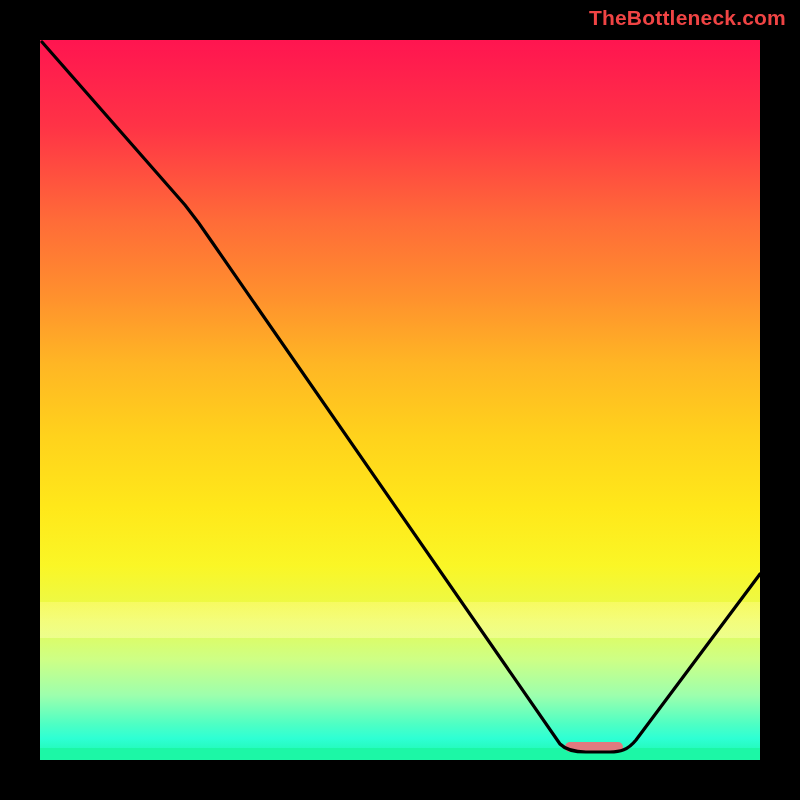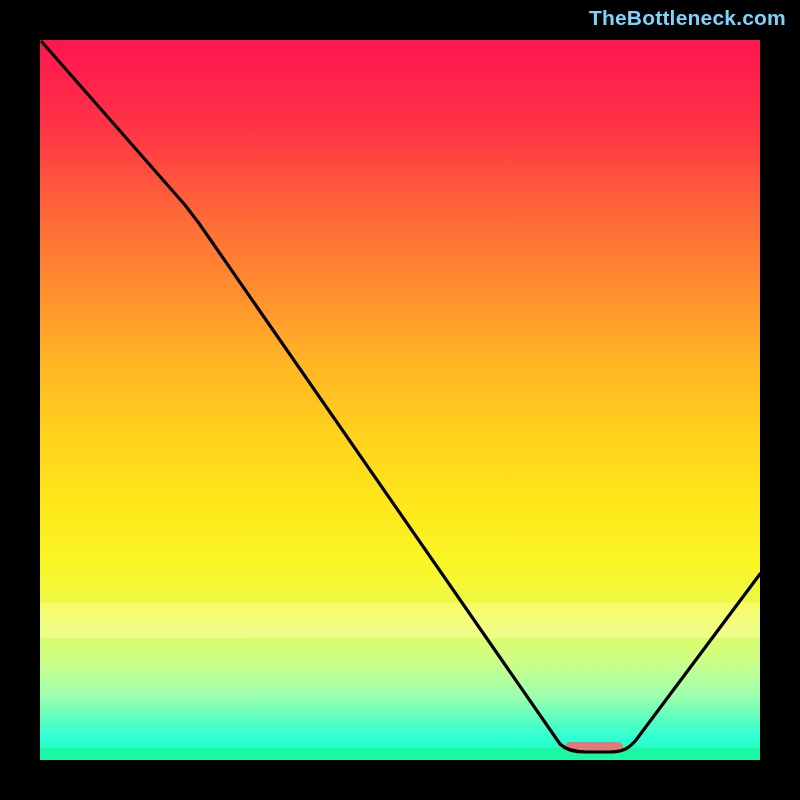--- a/index.html
+++ b/index.html
@@ -58,21 +58,21 @@
   }
   .curve {
     position: absolute;
     inset: 0;
   }
   .watermark {
     position: absolute;
     top: 6px;
     right: 14px;
     font: 600 21px Arial, Helvetica, sans-serif;
-    color: #7dd3fc;
+    color: #ef4444;
     letter-spacing: 0.2px;
   }
 </style>
 </head>
 <body>
 
 <div class="stage">
 
   <div class="plot-area">
     <div class="gradient"></div>

